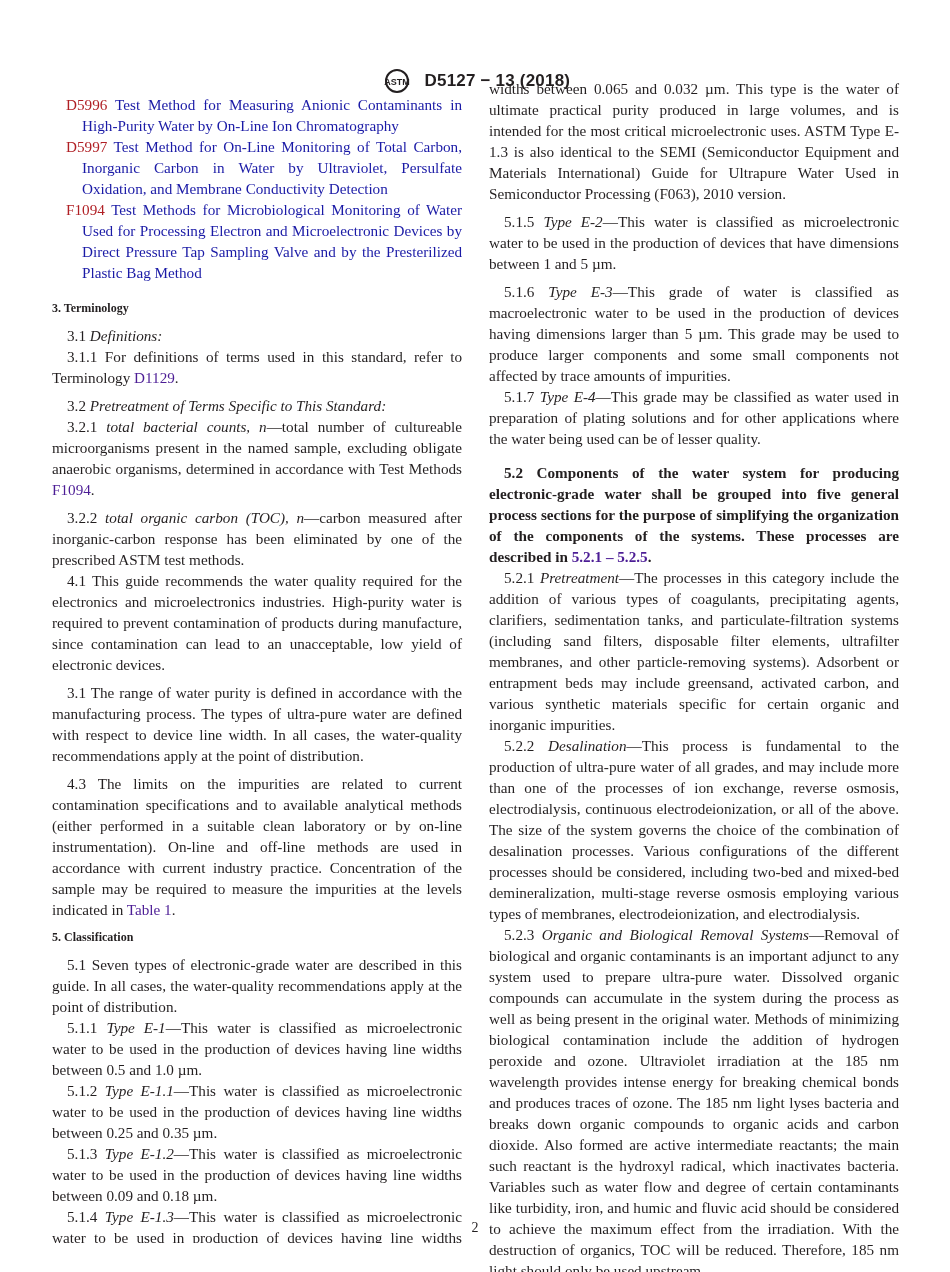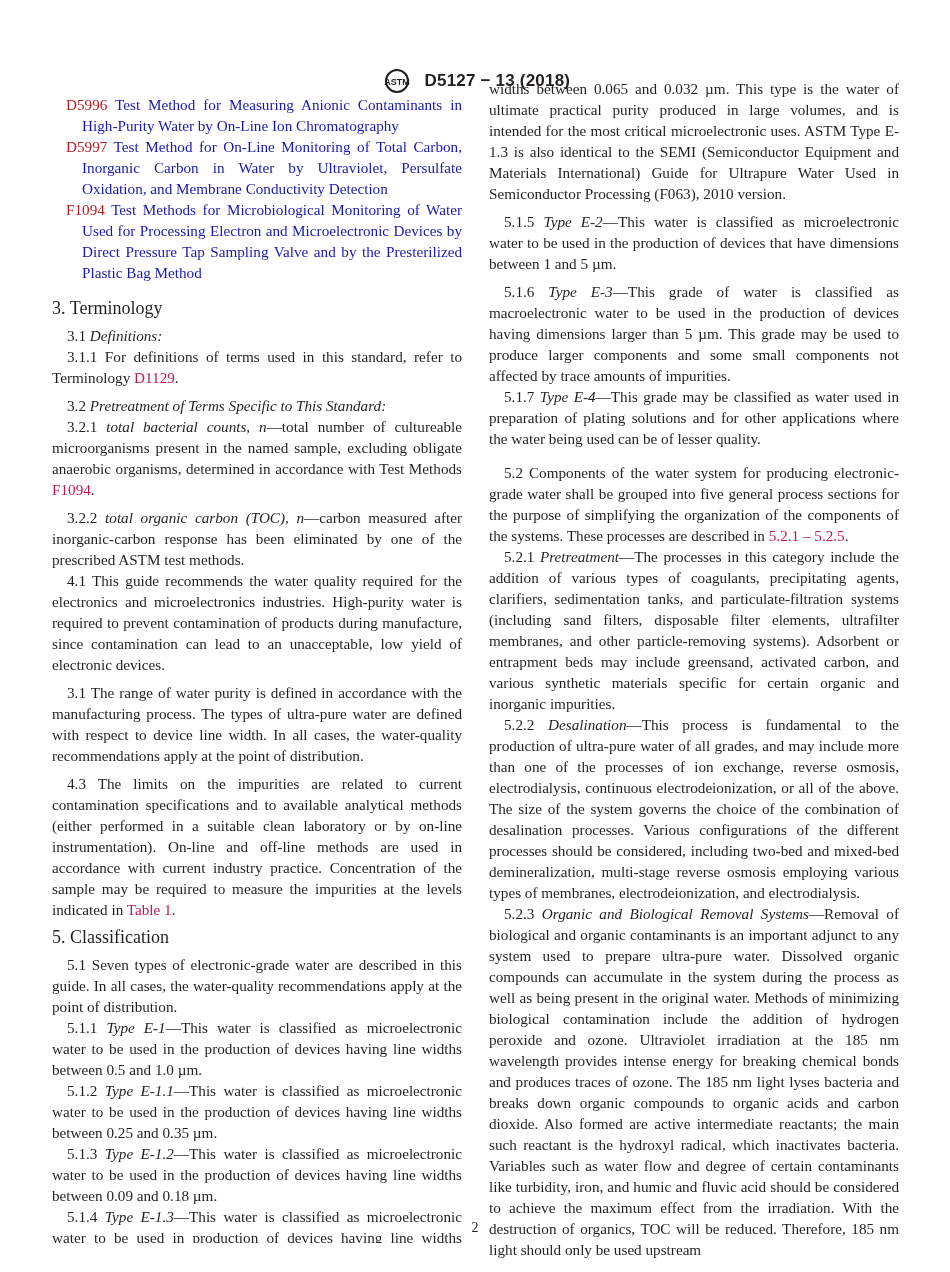--- a/index.html
+++ b/index.html
@@ -8,25 +8,25 @@
   .header { position: absolute; top: 68px; left: 0; width: 950px; text-align: center;
             font-family: "Liberation Sans", "DejaVu Sans", sans-serif; font-weight: bold; font-size: 17px; }
   .header .logo { display: inline-block; width: 34px; height: 26px; vertical-align: middle; margin-right: 6px; }
   .header .docid { vertical-align: middle; letter-spacing: 0.2px; }
   .col { position: absolute; top: 94px; width: 410px; font-size: 15.2px; line-height: 21px; text-align: justify; }
   .col.left { left: 52px; }
   .col.right { left: 489px; width: 410px; top: 78px; }
   p { margin: 0; }
   .ind { text-indent: 15px; }
   .gap { margin-top: 7px; }
-  .gap2 { margin-top: 13px; }
-  h3 { margin: 7px 0 6px 0; font-size: 18px; font-weight: normal; }
+  .gap2 { margin-top: 13px; font-weight: bold; }
+  h3 { margin: 7px 0 6px 0; font-size: 12px; font-weight: bold; }
   .ref { padding-left: 30px; text-indent: -16px; margin-left: 0; color: #1a1aa6; }
   .ref .code { color: #b01f24; }
-  .link { color: #be185d; }
+  .link { color: #4c1d95; }
   i { font-style: italic; }
   .pagenum { position: absolute; top: 1220px; left: 0; width: 950px; text-align: center; font-size: 14px; }
 </style>
 </head>
 <body>
 
 <div class="header">
   <span class="logo">
     <svg width="34" height="26" viewBox="0 0 34 26">
       <circle cx="17" cy="13" r="11" fill="none" stroke="#231f20" stroke-width="2"></circle>

